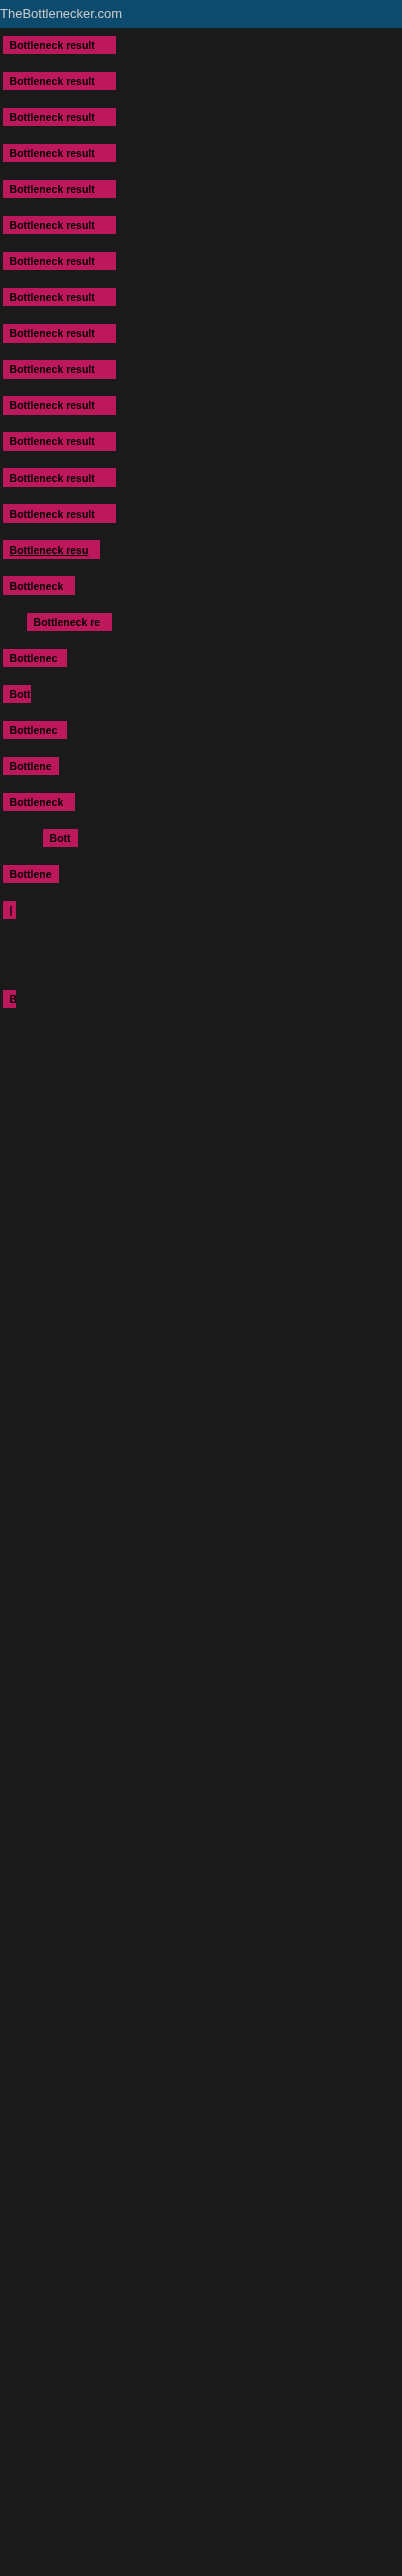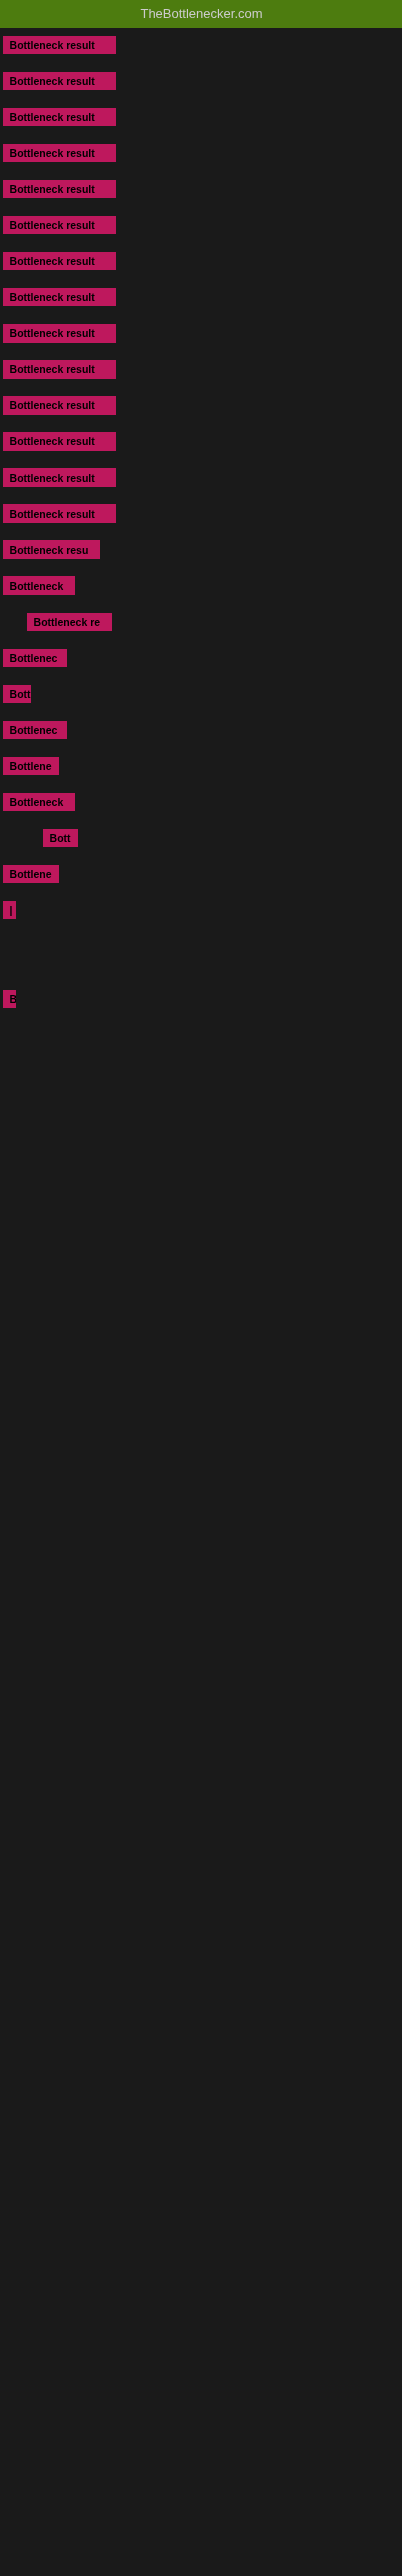--- a/index.html
+++ b/index.html
@@ -10,25 +10,25 @@
 
     body {
       width: 403px;
       min-height: 2576px;
       background-color: #1a1a1a;
       font-family: Arial, sans-serif;
       position: relative;
     }
 
     .site-title {
-      text-align: center;
+      text-align: left;
       color: #cccccc;
       font-size: 13px;
       padding: 6.4px 0;
-      background-color: #4d7c0f;
+      background-color: #0c4a6e;
     }
 
     .bottleneck-item {
       display: flex;
       align-items: center;
       padding: 3.2px 0;
       margin: 0;
     }
 
     .bottleneck-badge {
@@ -94,21 +94,21 @@
     <div class="row bottleneck-item">
       <span class="bottleneck-badge" style="max-width: 113px; min-width: 0px; width: 113px;">Bottleneck result</span>
     </div>
     <div class="row bottleneck-item">
       <span class="bottleneck-badge" style="max-width: 113px; min-width: 0px; width: 113px;">Bottleneck result</span>
     </div>
     <div class="row bottleneck-item">
       <span class="bottleneck-badge" style="max-width: 113px; min-width: 0px; width: 113px;">Bottleneck result</span>
     </div>
     <div class="row bottleneck-item">
-      <span class="bottleneck-badge" style="max-width: 97px; min-width: 0px; width: 116px;">Bottleneck resu</span>
+      <span class="bottleneck-badge" style="max-width: 97px; min-width: 0px; width: 116px; text-decoration: underline;">Bottleneck resu</span>
     </div>
     <div class="row bottleneck-item">
       <span class="bottleneck-badge" style="max-width: 72px; min-width: 0px; width: 72px;">Bottleneck</span>
     </div>
     <div class="row bottleneck-item">
       <span class="bottleneck-badge" style="max-width: 85px; min-width: 0px; width: 85px; margin-left: 24px;">Bottleneck re</span>
     </div>
     <div class="row bottleneck-item">
       <span class="bottleneck-badge" style="max-width: 64px; min-width: 0px; width: 64px;">Bottlenec</span>
     </div>

